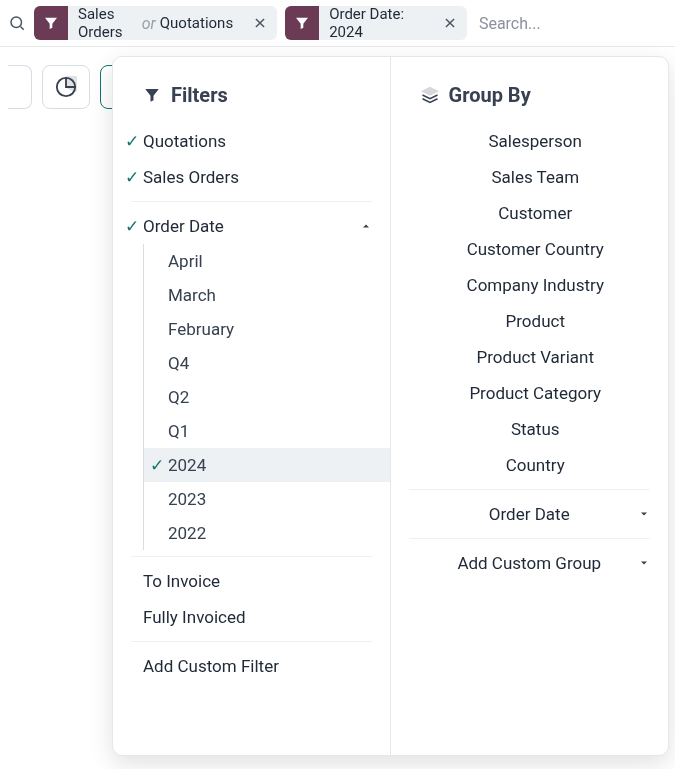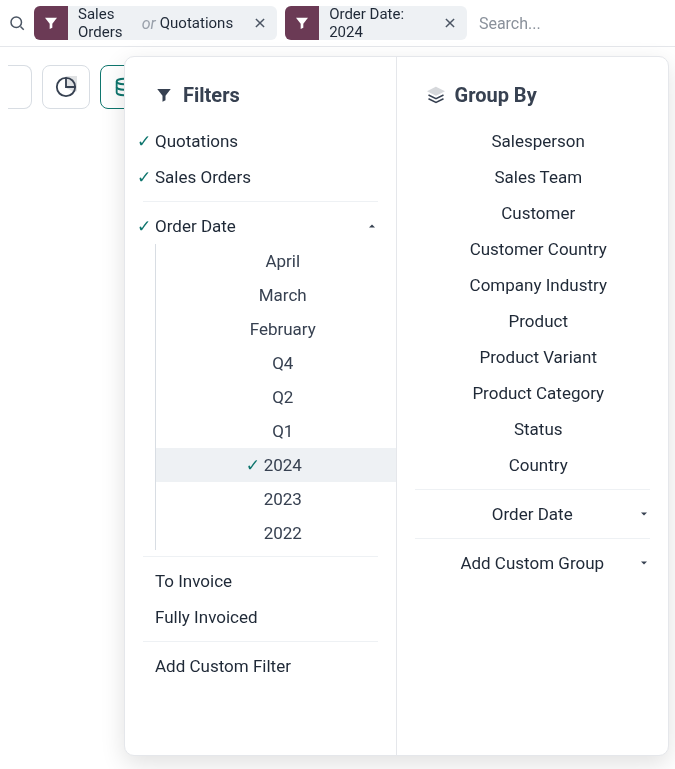--- a/index.html
+++ b/index.html
@@ -42,21 +42,21 @@
   .view-btn {
     width: 48px; height: 44px; border: 1px solid #d8dde3; border-radius: 8px;
     display: flex; align-items: center; justify-content: center; cursor: pointer; color: #374151;
     background: #fff;
   }
   .view-btn.partial { width: 24px; border-top-right-radius: 8px; border-bottom-right-radius: 8px; border-top-left-radius: 0; border-bottom-left-radius: 0; border-left: none; justify-content: flex-end; padding-right: 8px; }
   .view-btn.active { border-color: #0f766e; color: #0f766e; }
 
   
   .dropdown {
-    position: absolute; top: 56px; left: 124px; right: 6px;
+    position: absolute; top: 56px; left: 112px; right: 6px;
     background: #fff; border: 1px solid #e5e7eb; border-radius: 10px;
     box-shadow: 0 8px 24px rgba(0,0,0,0.12);
     display: flex;
     height: 700px;
     overflow: hidden;
   }
   .col { flex: 1 1 50%; padding: 16px 0 16px; }
   .col-left { border-right: 1px solid #e5e7eb; }
   .col-title {
     display: flex; align-items: center; gap: 10px; padding: 10px 18px 16px 30px;
@@ -72,21 +72,21 @@
   }
   .menu-item .check { width: 18px; color: #0f766e; visibility: hidden; margin-left: -18px; margin-right: 0; }
   .menu-item.checked .check { visibility: visible; }
   .menu-item .label { flex: 1 1 auto; }
   .menu-item .caret { width: 12px; color: #374151; }
 
   .submenu { margin-left: 30px; border-left: 1px solid #d8dde3; }
   .sub-item {
     display: flex; align-items: center;
     padding: 7px 10px 7px 24px;
-    font-size: 17px; color: #374151; cursor: pointer; justify-content: center;
+    font-size: 17px; color: #374151; cursor: pointer;
   }
   .sub-item .check { width: 18px; color: #0f766e; visibility: hidden; margin-left: -18px; }
   .sub-item.checked .check { visibility: visible; }
   .sub-item.highlight { background: #eef1f4; }
 
   .col-right .menu-item { color: #1f2937; text-align: center; }
 
   
   .bg-grid {
     position: absolute; left: 0; right: 0; top: 120px; bottom: 0; z-index: -1;

